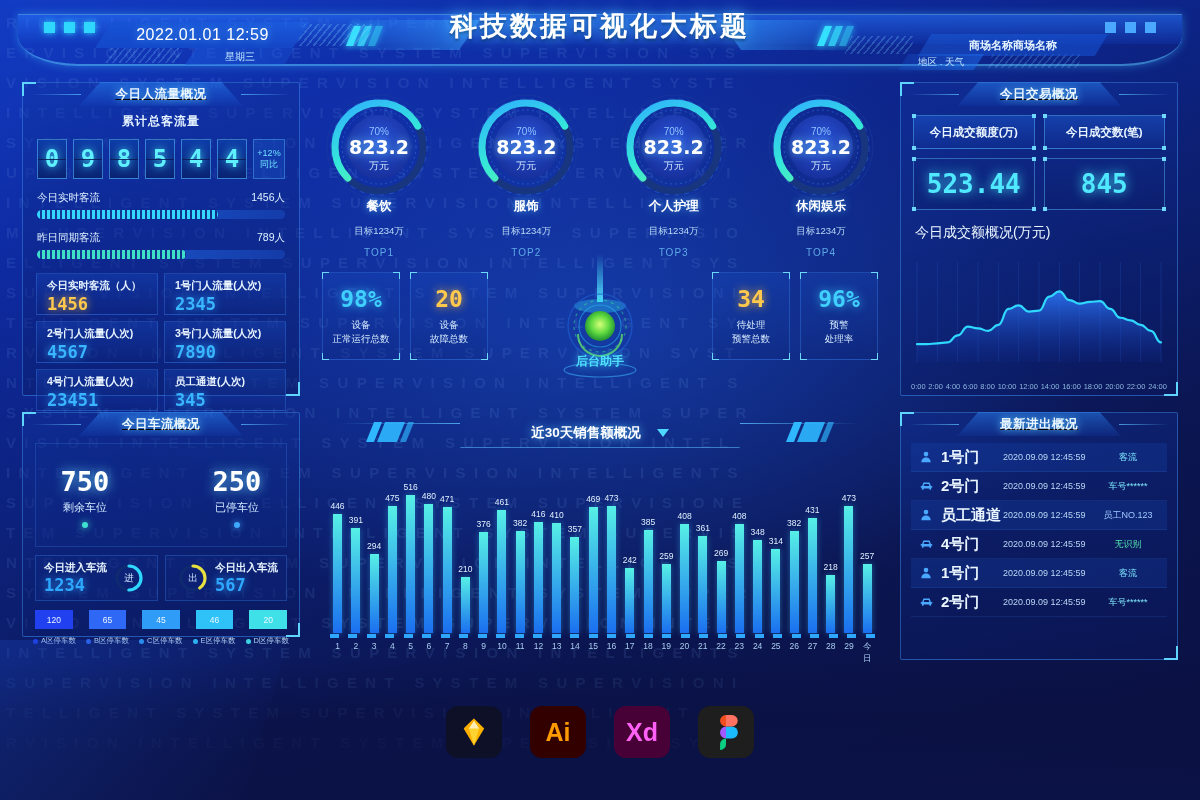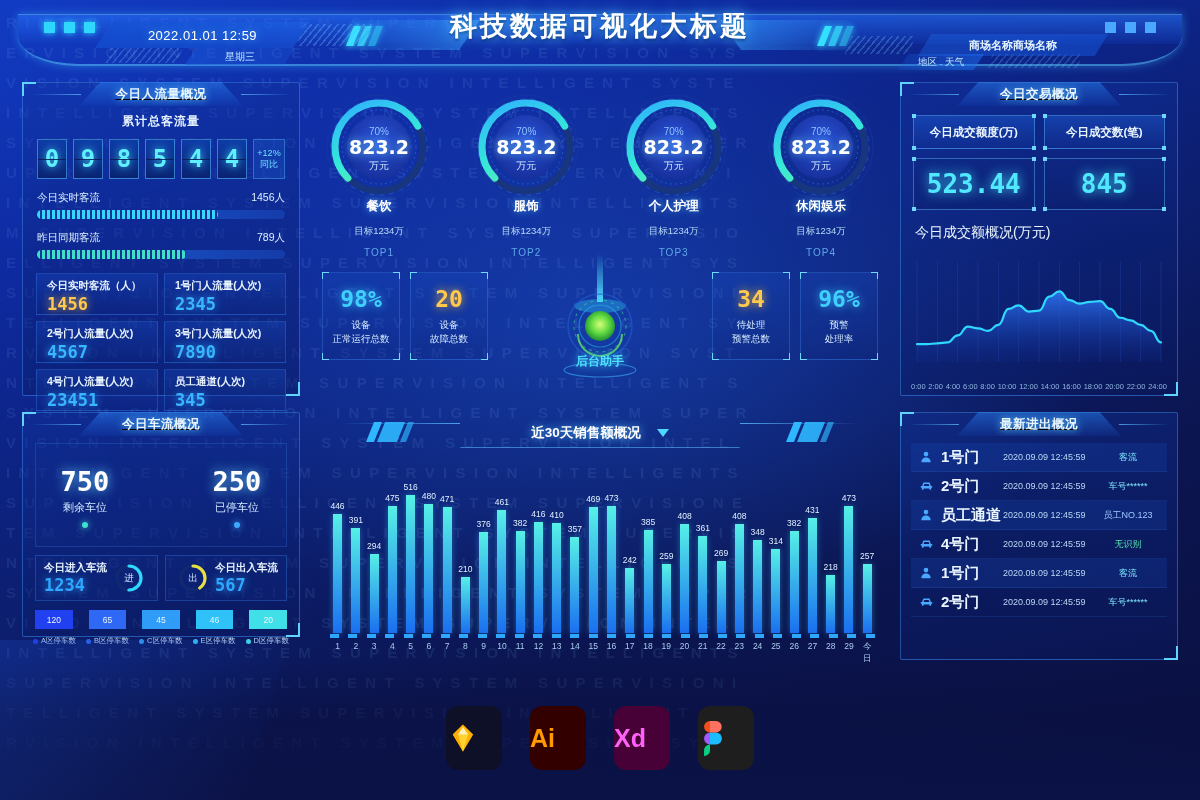--- a/index.html
+++ b/index.html
@@ -60,21 +60,21 @@
   }
   .title-wing.l { left: 330px; }
   .title-wing.r { right: 330px; transform: scaleX(-1); }
 
   .datetime-box {
     position: absolute; left: 95px; top: 22px; width: 215px; height: 26px; z-index: 6;
     background: linear-gradient(90deg, rgba(20,80,210,0.7), rgba(30,110,240,0.35));
     clip-path: polygon(8% 0, 100% 0, 92% 100%, 0 100%);
     display: flex; align-items: center; justify-content: center;
   }
-  .datetime-txt { font-size: 13px; color: #ffffff; letter-spacing: .5px;
+  .datetime-txt { font-size: 16px; color: #ffffff; letter-spacing: .5px;
     text-shadow: 0 0 8px rgba(100,200,255,0.8); }
   .weekday-box {
     position: absolute; left: 185px; top: 48px; width: 110px; height: 17px; z-index: 6;
     background: linear-gradient(90deg, rgba(25,90,220,0.55), rgba(30,110,240,0.2));
     clip-path: polygon(10% 0, 100% 0, 90% 100%, 0 100%);
     display: flex; align-items: center; justify-content: center;
   }
   .weekday-txt { font-size: 10px; color: #bfe4ff; }
   .mall-box {
     position: absolute; right: 92px; top: 34px; width: 190px; height: 22px; z-index: 6;
@@ -301,22 +301,22 @@
   .log-icon { width: 22px; flex: none; color: #4aa8ff; display: flex; align-items: center; }
   .log-gate { width: 62px; flex: none; font-size: 15px; color: #eaf6ff; font-weight: 700; }
   .log-time { flex: 1; font-size: 9px; color: #b9d6f4; }
   .log-tag { width: 62px; flex: none; text-align: center; font-size: 9px; color: #7fe8ff; }
   .log-tag.green { color: #54e8b0; }
   .log-tag.blue { color: #9fc8ff; }
 
   
   .apps { position: absolute; left: 0; right: 0; top: 706px; display: flex;
     justify-content: center; gap: 28px; }
-  .app { width: 56px; height: 64px; border-radius: 12px; position: relative;
-    display: flex; align-items: center; 
+  .app { width: 56px; height: 52px; border-radius: 12px; position: relative;
+    display: flex; align-items: center; justify-content: center;
     font-size: 25px; font-weight: 700; }
   .app.sketch { background: #0d1026; }
   .app.ai { background: #330000; color: #ff9a00; }
   .app.xd { background: #470137; color: #ff61f6; }
   .app.figma { background: #1e1e1e; }
   .footer-wash { position: absolute; left: 0; top: 660px; width: 1200px; height: 140px;
     background: linear-gradient(180deg, rgba(10,16,64,0.0), rgba(10,16,64,0.55) 40%, #0b1246 100%); }
   .diag { position: absolute; left: -60px; top: 640px; width: 320px; height: 200px;
     background: linear-gradient(105deg, rgba(25,70,190,0.35), rgba(25,70,190,0));
     transform: skewX(-16deg); }

